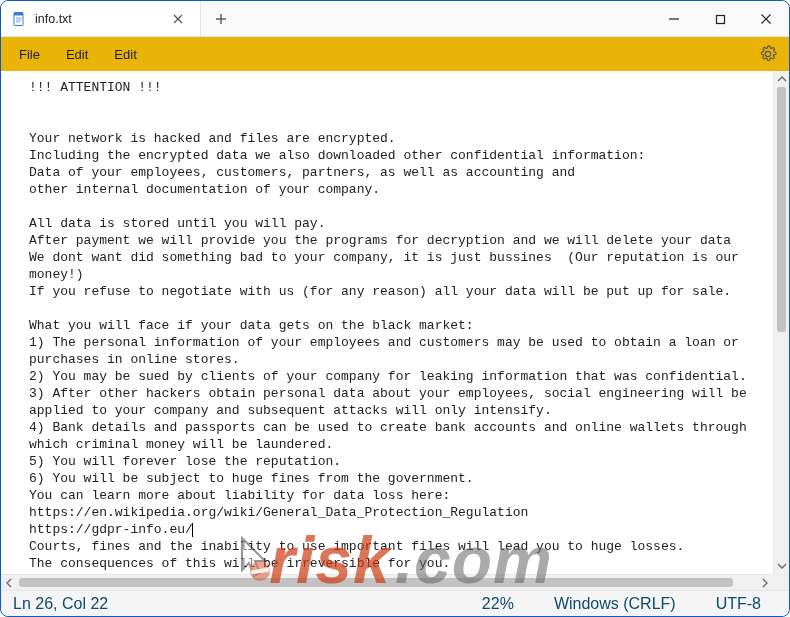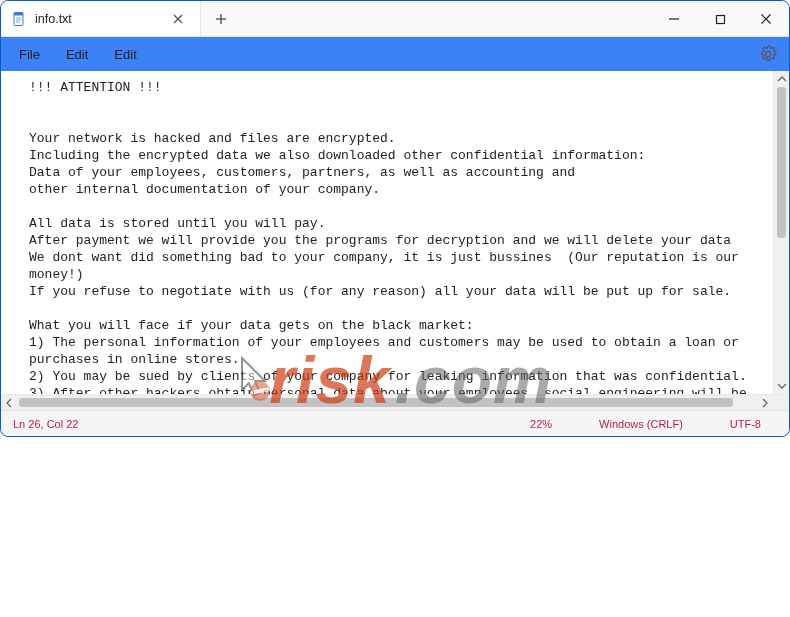--- a/index.html
+++ b/index.html
@@ -1,19 +1,19 @@
 <!DOCTYPE html>
 <html><head>
 <meta charset="utf-8">
 <style>
   * { margin: 0; padding: 0; box-sizing: border-box; }
   html, body { width: 790px; height: 617px; font-family: "Segoe UI", Arial, sans-serif; overflow: hidden; background: #fff; }
 
   .frame {
-    width: 790px; height: 437px;
+    width: 790px; height: 617px;
     border: 1px solid #0a5cc4;
     border-radius: 8px;
     display: flex; flex-direction: column;
     position: relative;
     background: #fff;
   }
 
   
   .titlebar {
     height: 36px;
@@ -45,21 +45,21 @@
     color:#222;
   }
   .win-btn:last-child { border-top-right-radius: 8px; }
 
   
   .menubar {
     height: 34px;
     display: flex; align-items: center;
     padding: 0 6px;
     gap: 2px;
-    background: #3b82f6;
+    background: #eab308;
   }
   .menu-item {
     padding: 4px 12px;
     font-size: 13px;
     color: #222;
     border-radius: 4px;
   }
   .menu-spacer { flex: 1; }
   .gear {
     width: 30px; height: 30px;
@@ -135,24 +135,24 @@
     background:#c2c2c2; border-radius:3px;
   }
   .corner { width:16px; height:16px; background:#f0f0f0; }
 
   
   .statusbar {
     height: 26px;
     border-top: 1px solid #e6e6e6;
     background: #f5f5f5;
     display:flex; align-items:center;
-    font-size: 11px; color:#be185d;
+    font-size: 16px; color:#0c4a6e;
     padding: 0 8px;
     border-bottom-left-radius: 8px; border-bottom-right-radius:8px;
-    gap: 7px;
+    gap: 0;
   }
   .status-seg { padding: 0 20px; }
   .status-spacer { flex:1; }
   .status-seg.left { padding-left: 4px; }
 
   
   .watermark {
     position:absolute;
     left: 0; right: 0;
     bottom: 18px;

